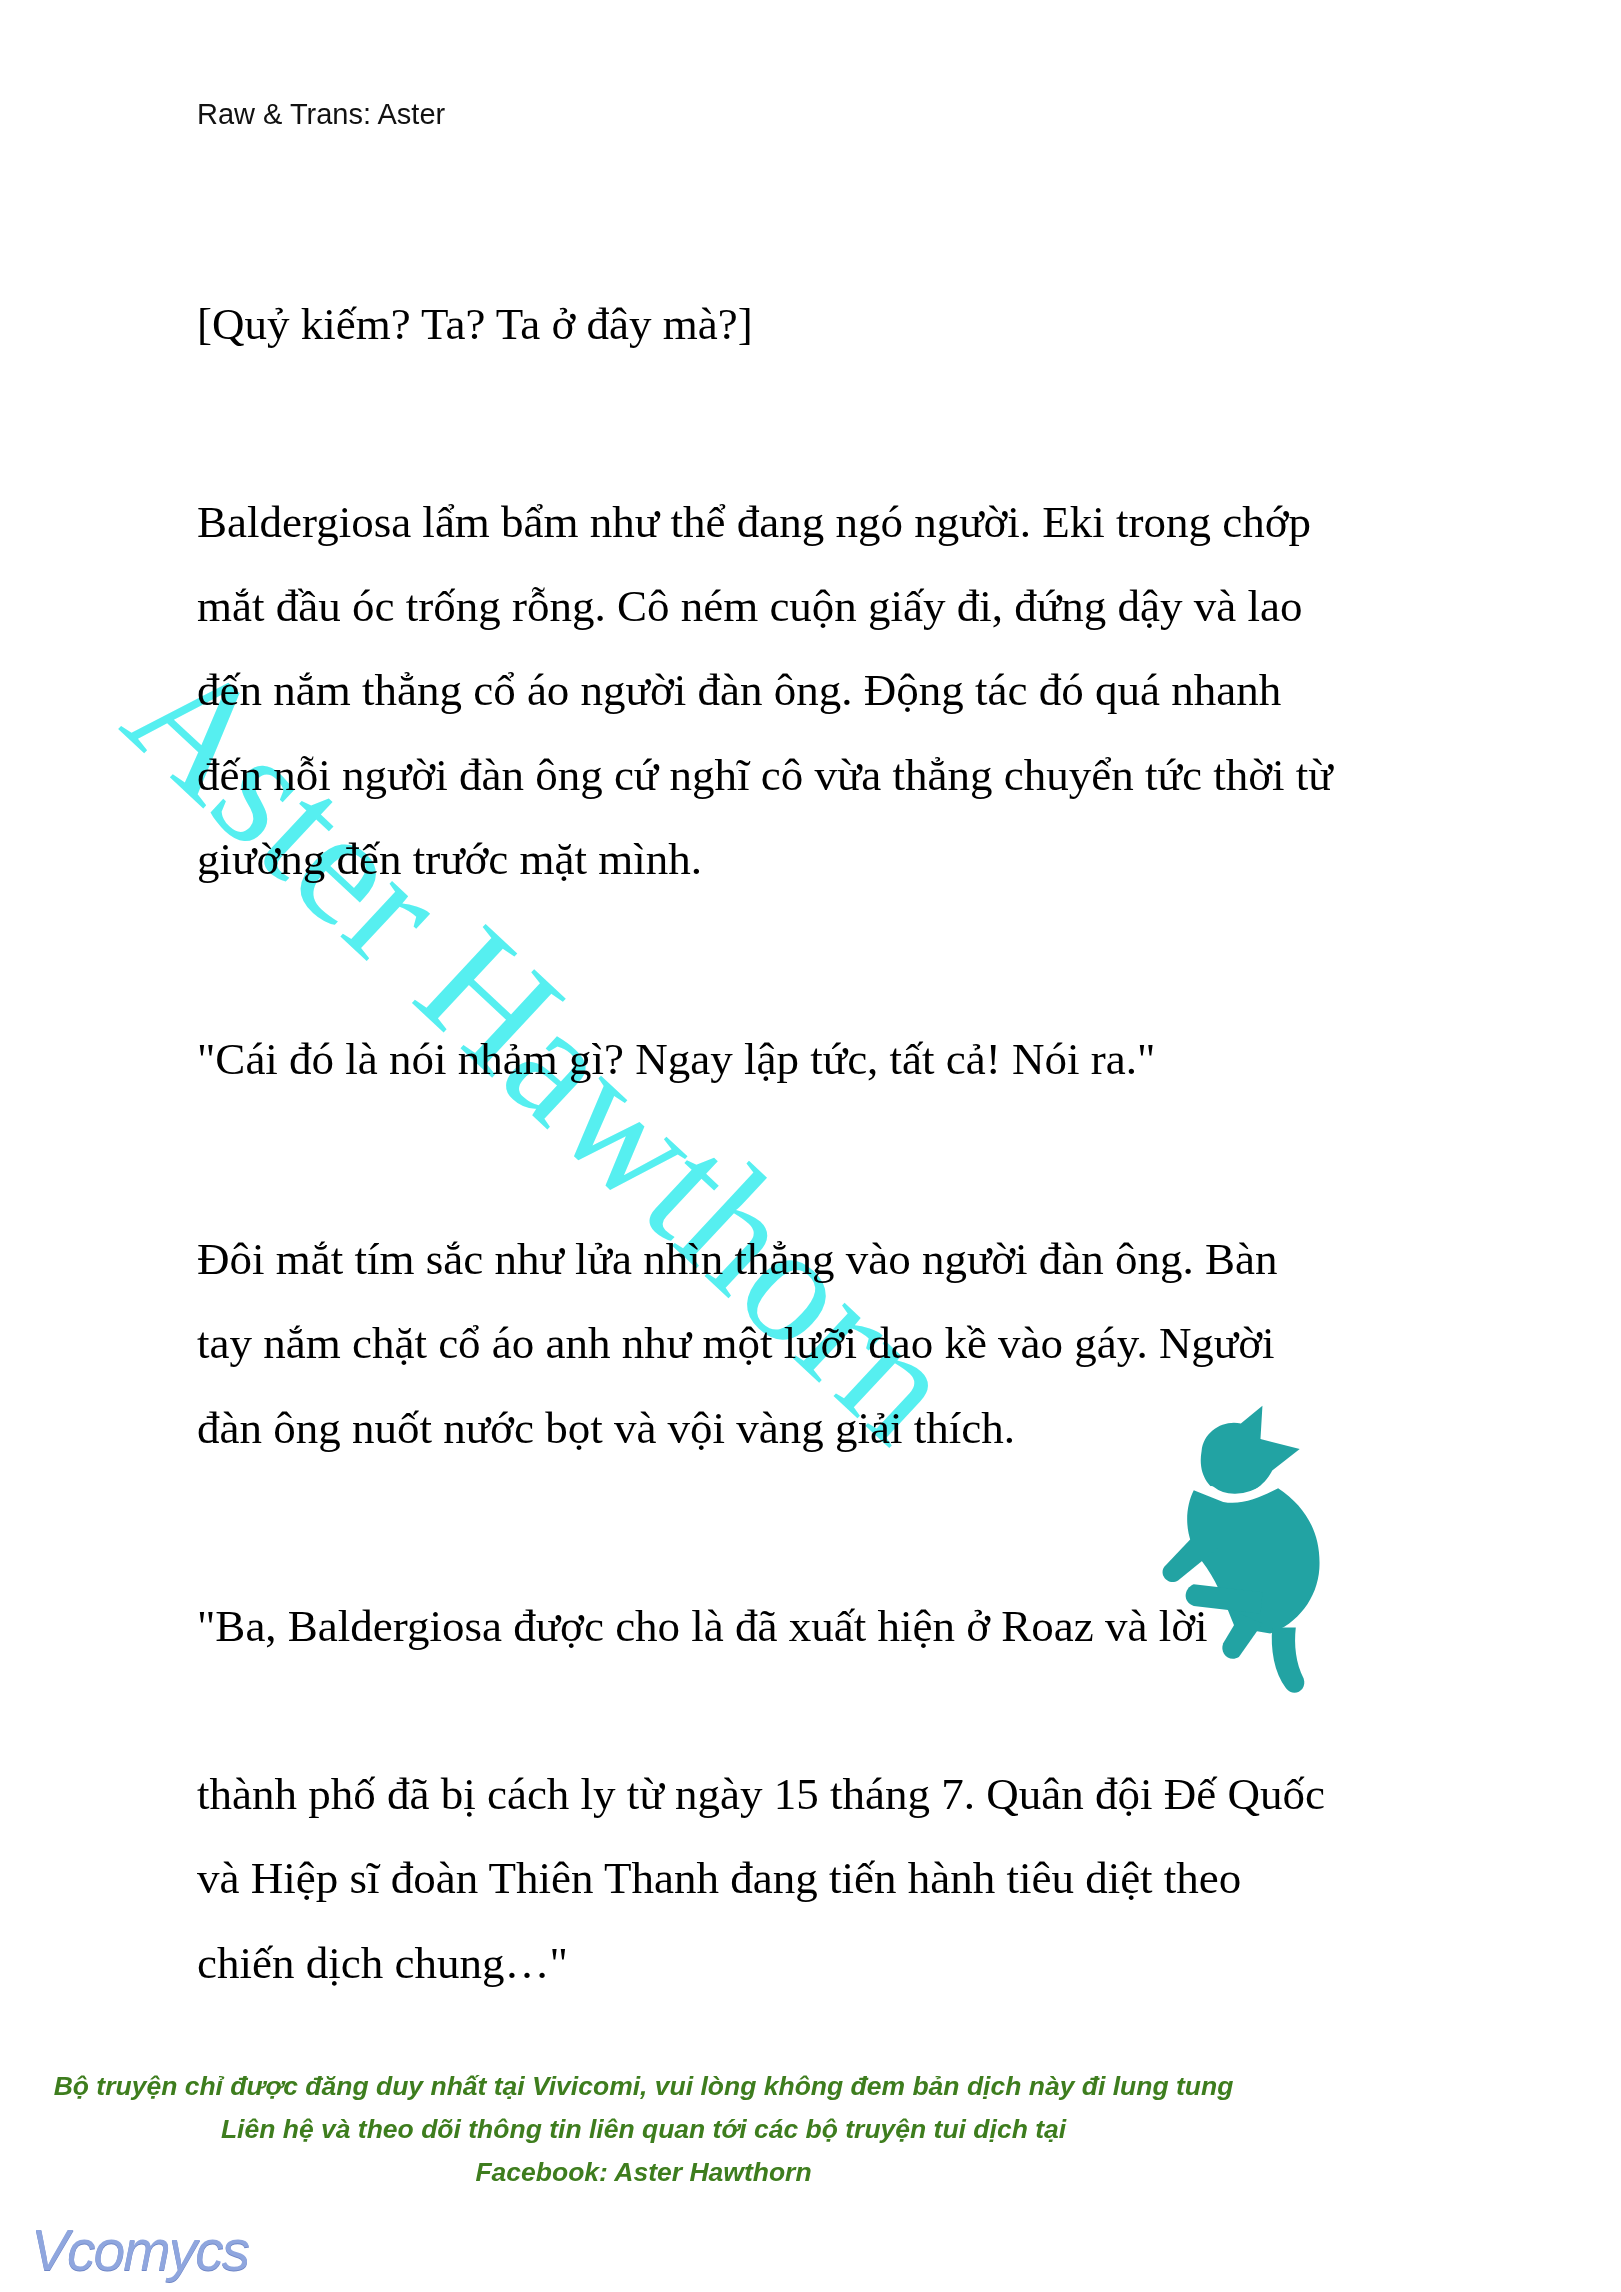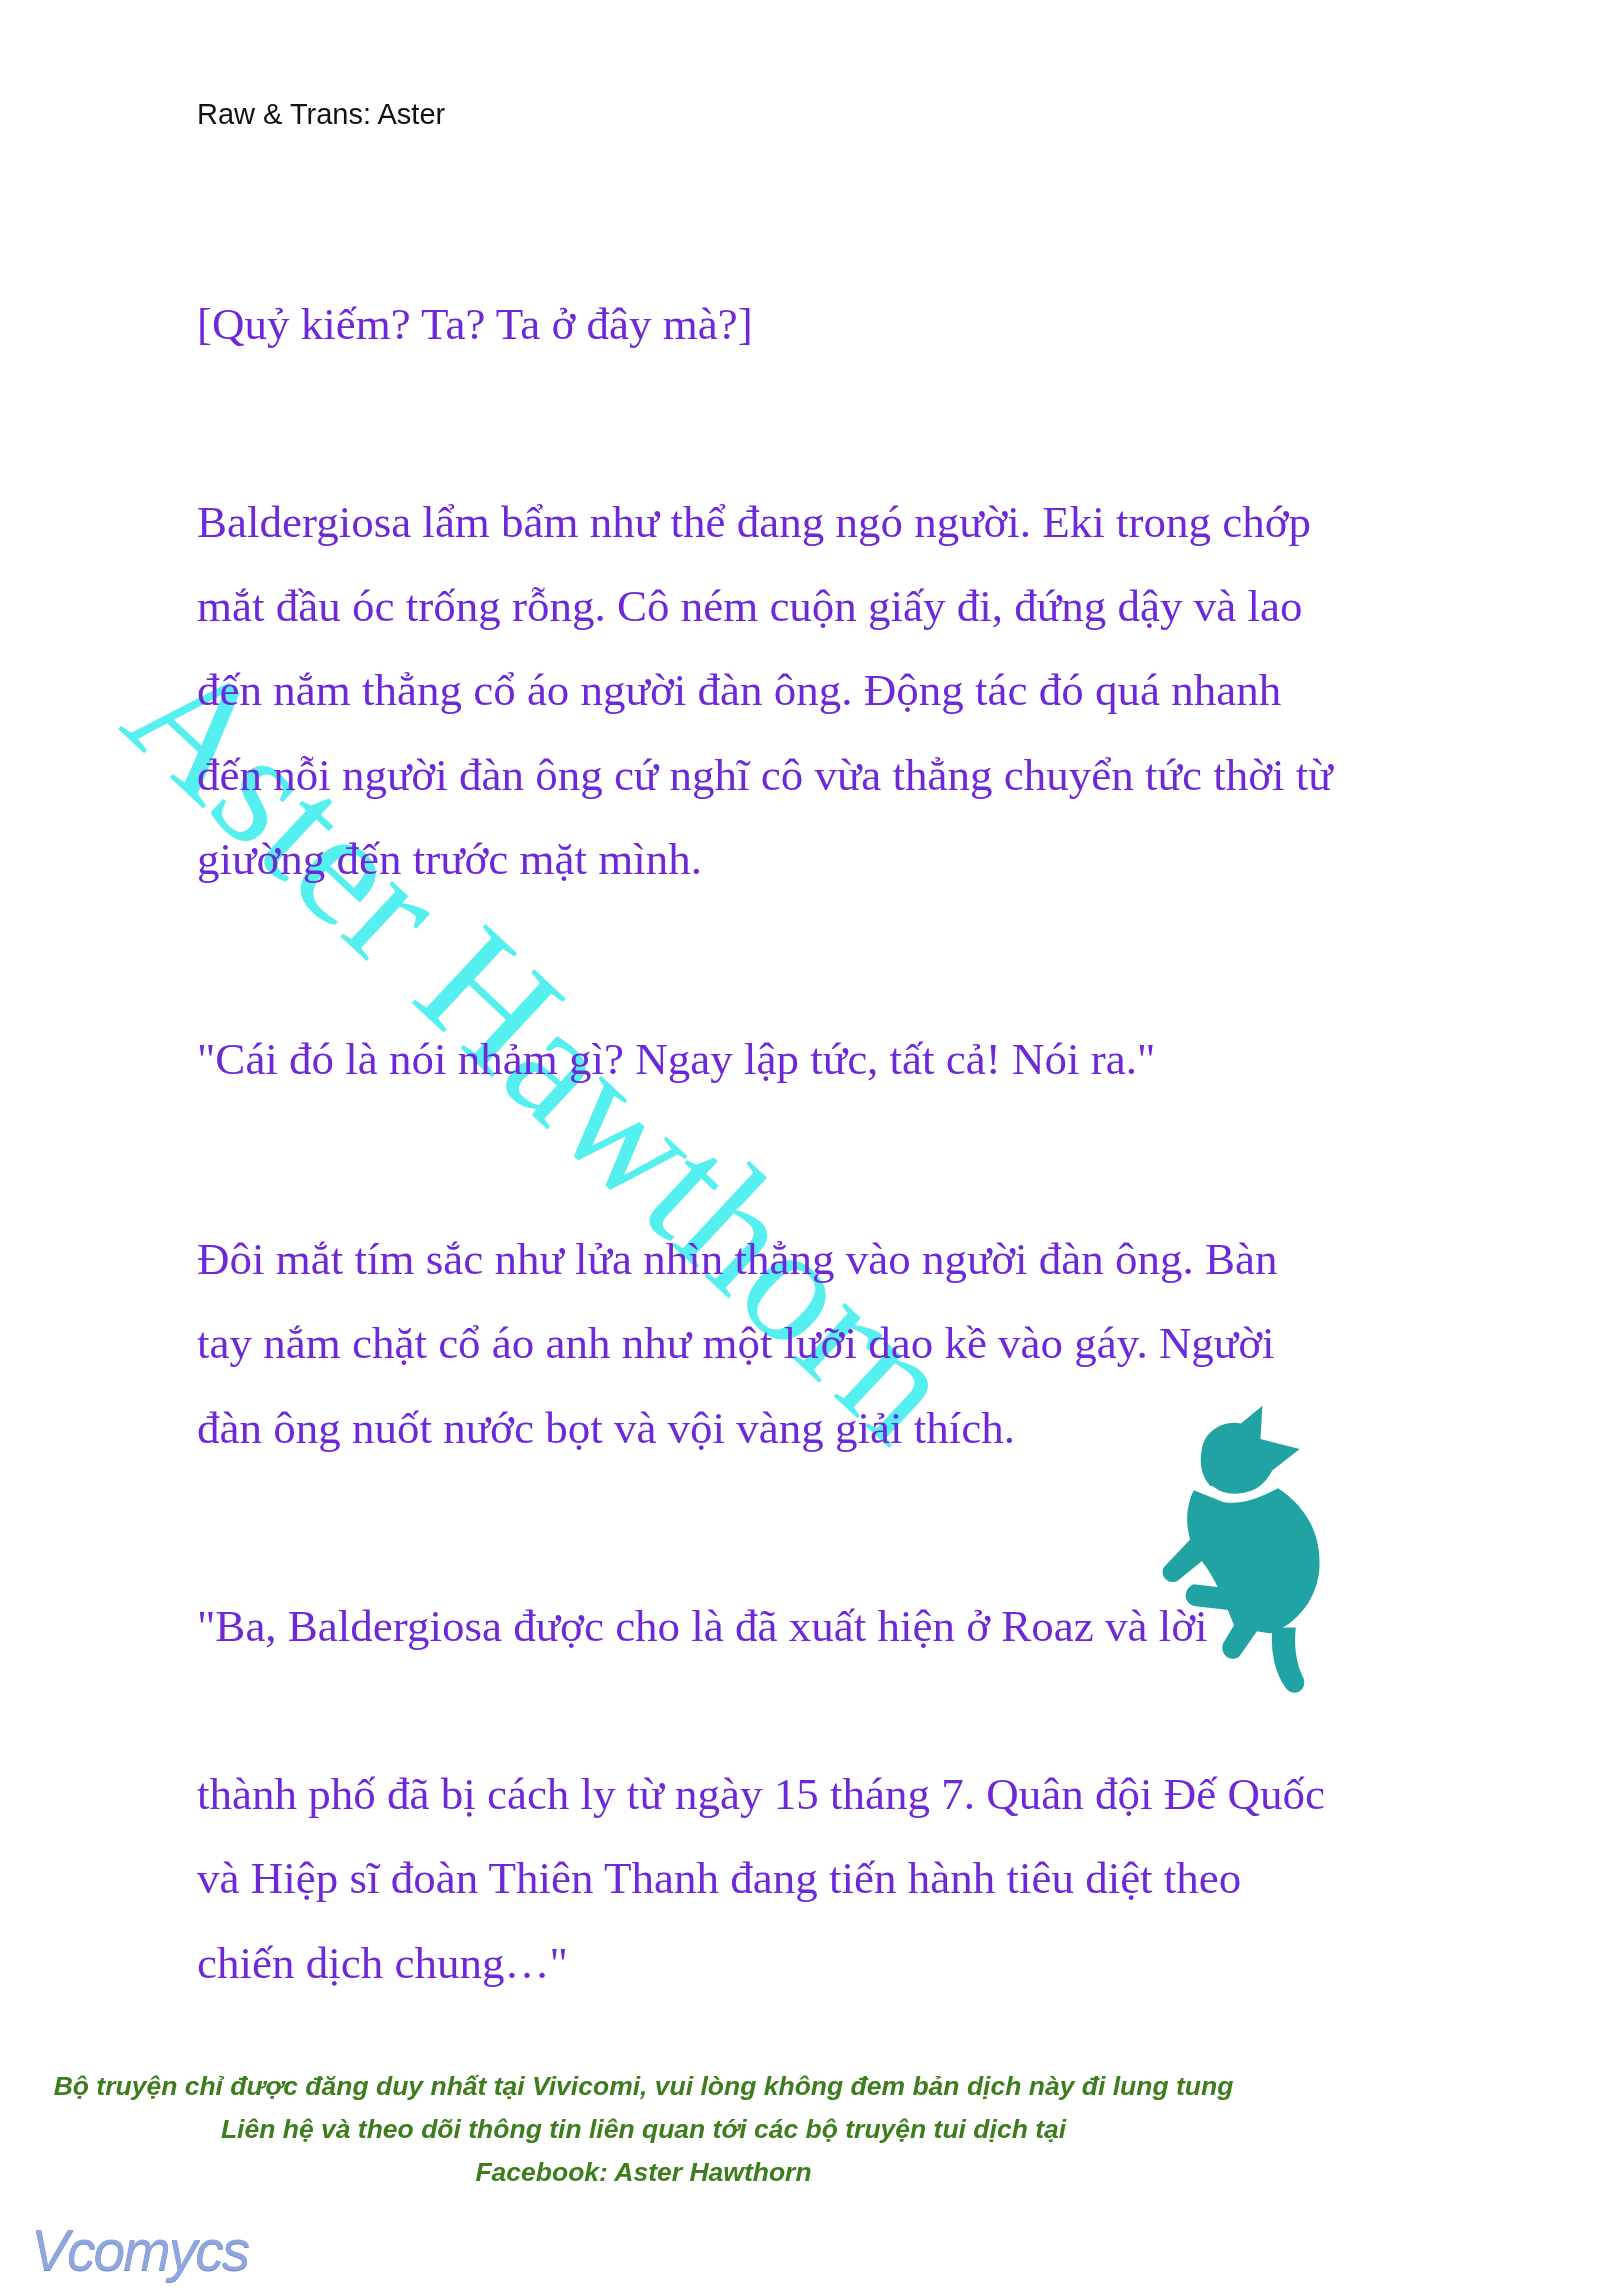--- a/index.html
+++ b/index.html
@@ -4,21 +4,21 @@
 <style>
   html, body { margin: 0; padding: 0; background: #ffffff; }
   body { width: 1621px; height: 2293px; position: relative; overflow: hidden; }
   .page { position: absolute; left: 0; top: 0; width: 1621px; height: 2293px; background: #fff; }
   .header {
     position: absolute; left: 197px; top: 98px;
     font-family: "Liberation Sans", sans-serif; font-size: 29px; color: #111;
   }
   .line {
     position: absolute; left: 197px;
-    font-family: "Liberation Serif", serif; font-size: 45px; color: #6d28d9;
+    font-family: "Liberation Serif", serif; font-size: 45px; color: #000000;
     white-space: nowrap; line-height: 1; z-index: 2;
   }
   .watermark {
     position: absolute; left: 147px; top: 1000px;
     font-family: "Liberation Serif", serif; font-size: 165px; color: #4DEFF0;
     transform: rotate(43deg); transform-origin: left center;
     white-space: nowrap; z-index: 1; line-height: 1;
     opacity: 0.95;
   }
   .cat { position: absolute; left: 1125px; top: 1392px; width: 216px; height: 314px; z-index: 3; }

